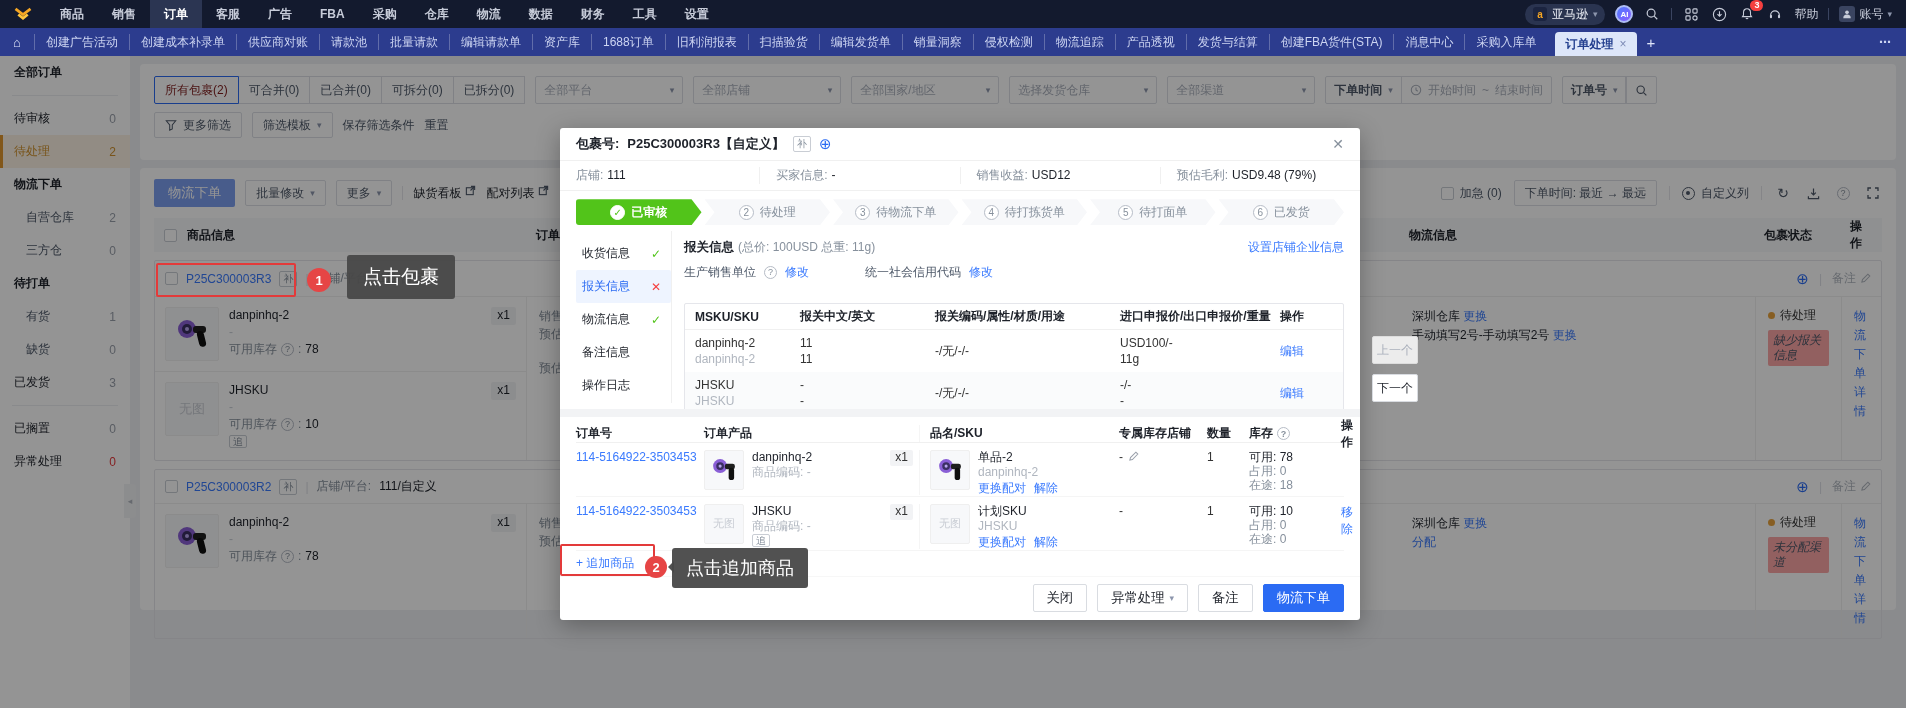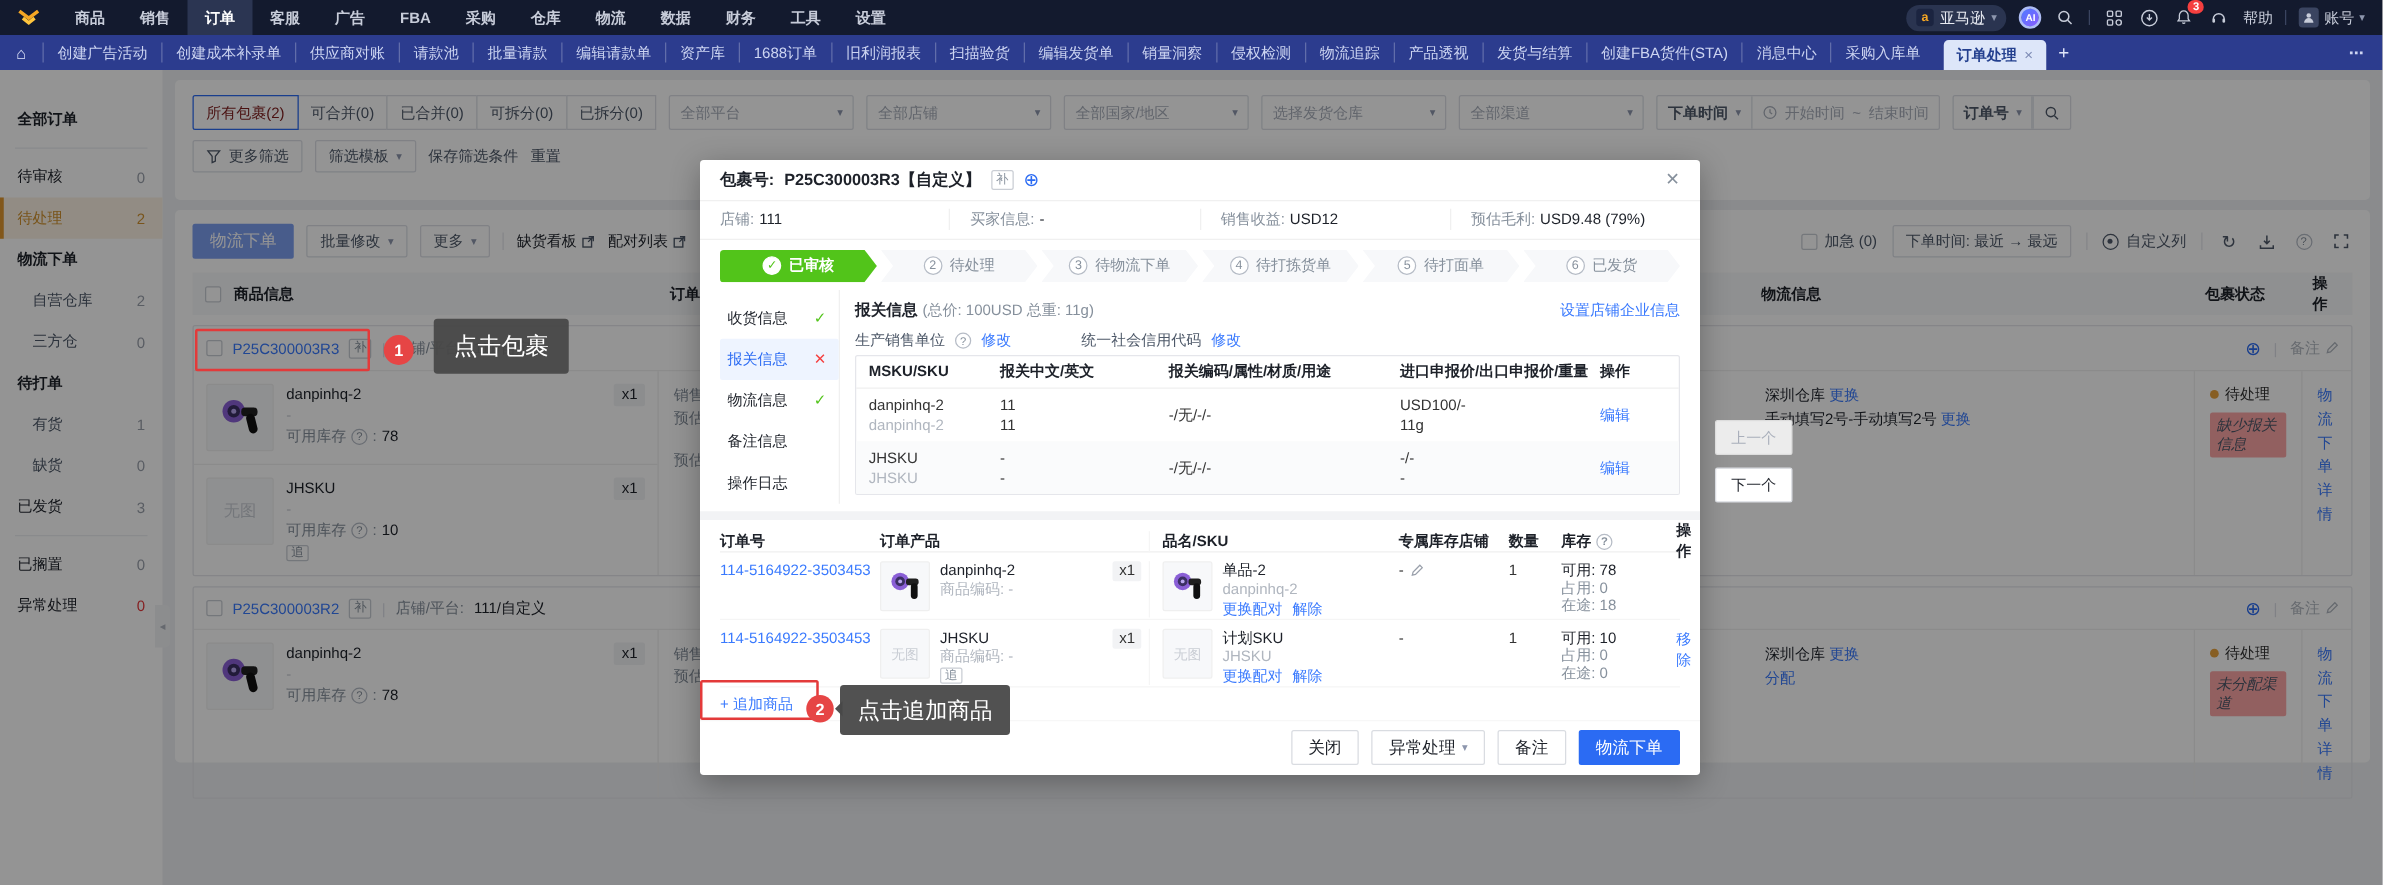--- a/index.html
+++ b/index.html
@@ -27,21 +27,21 @@
   
   .tabbar { position:absolute; left:0; top:28px; width:100%; height:28px; background:#2c3c8e; display:flex; align-items:center; color:#cdd5f2; z-index:10; }
   .home { width:34px; display:flex; justify-content:center; cursor:pointer; font-size:13px; color:#dfe5fa; }
   .tb { padding:0 11px; height:16px; line-height:16px; border-left:1px solid rgba(255,255,255,.25); cursor:pointer; white-space:nowrap; font-size:12px; }
   .tab-active { margin-left:8px; background:#dde6f9; color:#24408f; height:24px; align-self:flex-end; display:flex; align-items:center; gap:6px; padding:0 10px; border-radius:4px 4px 0 0; font-weight:700; cursor:pointer; }
   .tab-x { color:#7d8bb5; font-weight:400; cursor:pointer; }
   .tb-plus { margin-left:10px; font-size:15px; cursor:pointer; color:#dfe5fa; }
   .tb-more { margin-left:auto; padding-right:14px; letter-spacing:1px; font-weight:700; cursor:pointer; }
 
   
-  .sidebar { position:absolute; left:0; top:56px; bottom:0; width:130px; background:#fff; padding-top:23px; z-index:1; }
+  .sidebar { position:absolute; left:0; top:56px; bottom:0; width:130px; background:#fff; padding-top:0; z-index:1; }
   .sb-all { padding:8px 14px; font-weight:700; color:#1d2129; cursor:pointer; }
   .sb-div { height:1px; background:#eceef2; margin:6px 12px; }
   .sb-item { height:33px; display:flex; justify-content:space-between; align-items:center; padding:0 14px; color:#1d2129; cursor:pointer; }
   .sb-item .cnt { color:#9aa0ab; }
   .sb-sub { padding-left:26px; color:#4e5969; }
   .sb-grp { font-weight:700; }
   .sb-item.active { background:#fbf2e3; color:#d0912f; border-left:3px solid #e0962e; padding-left:11px; }
   .sb-item.active .cnt { color:#d0912f; }
   .cnt.danger { color:#e5383b; }
   .sb-collapse { position:absolute; right:-6px; top:428px; width:12px; height:34px; background:#f2f3f5; border-radius:0 4px 4px 0; color:#b0b6bf; font-size:9px; display:flex; align-items:center; justify-content:center; cursor:pointer; }
@@ -66,21 +66,21 @@
   .exact { font-weight:700; color:#1d2129; cursor:pointer; }
   .frow3 { margin-top:8px; height:26px; gap:10px; }
   .btn { border:1px solid #dcdfe6; background:#fff; border-radius:2px; height:26px; padding:0 10px; display:inline-flex; align-items:center; gap:6px; color:#4e5969; cursor:pointer; white-space:nowrap; }
   .txtact { color:#4e5969; cursor:pointer; }
 
   .lcard { margin-top:8px; padding:10px 14px; height:442px; }
   .ltoolbar { display:flex; align-items:center; gap:10px; height:30px; }
   .btn-primary { background:#2b6bf3; color:#fff; border:none; border-radius:2px; height:28px; padding:0 14px; display:inline-flex; align-items:center; cursor:pointer; }
   .btn-primary.dim { background:#7d9ff0; }
   .tdiv { width:1px; height:14px; background:#e5e6eb; }
-  .linkish { color:#1d2129; display:inline-flex; align-items:center; gap:4px; cursor:pointer; }
+  .linkish { color:#1d2129; display:inline-flex; gap:4px; cursor:pointer; }
   .tright2 { margin-left:auto; display:flex; align-items:center; gap:12px; color:#4e5969; }
   .cb { width:13px; height:13px; border:1px solid #c9cdd4; border-radius:2px; background:#fff; flex:none; cursor:pointer; }
   .sortbtn { border:1px solid #dcdfe6; border-radius:2px; height:26px; padding:0 10px; display:inline-flex; align-items:center; cursor:pointer; }
   .icbtn { cursor:pointer; display:inline-flex; align-items:center; justify-content:center; width:18px; height:18px; color:#4e5969; font-size:14px; }
   .qmark { display:inline-flex; width:13px; height:13px; border:1px solid #b6bcc6; border-radius:50%; font-size:9px; color:#86909c; align-items:center; justify-content:center; }
   .target { width:13px; height:13px; border:1.5px solid #4e5969; border-radius:50%; position:relative; display:inline-block; }
   .target::after { content:""; position:absolute; left:3px; top:3px; width:4px; height:4px; border-radius:50%; background:#4e5969; }
 
   .lgrid { display:grid; grid-template-columns:372px 873px 355px 86px 1fr; }
   .thead { margin-top:10px; background:#f7f8fa; height:34px; align-items:center; font-weight:700; color:#1d2129; padding:0 10px; }
@@ -138,21 +138,21 @@
   .mtab.active { color:#2b6bf3; background:#eef4ff; border-radius:2px; }
   .tick { color:#52c41a; font-weight:700; }
   .cross { color:#f53f3f; font-weight:700; }
   .mcontent { flex:1; padding:8px 0 0 12px; }
   .chead { display:flex; align-items:baseline; gap:4px; height:22px; }
   .ctitle { font-weight:700; color:#1d2129; font-size:12.5px; }
   .cmeta { color:#86909c; }
   .corp { margin-left:auto; }
   .unitrow { display:flex; align-items:center; gap:8px; height:22px; color:#4e5969; }
   .unitrow .sp { width:40px; }
-  .ctable { border:1px solid #e5e6eb; border-radius:2px; margin-top:0; }
+  .ctable { border:1px solid #e5e6eb; border-radius:2px; margin-top:20px; }
   .crow { display:grid; grid-template-columns:105px 135px 185px 160px 1fr; padding:0 10px; align-items:center; }
   .crow.hd { height:26px; font-weight:700; color:#1d2129; border-bottom:1px solid #f0f0f0; }
   .crow.bd { height:42px; line-height:16px; }
   .crow.bd + .crow.bd { background:#fafbfc; }
   .sub2 { color:#b0b6bf; }
   .band { height:8px; background:#f2f3f5; margin-top:6px; }
   .otable { padding:0 16px; }
   .orow { display:grid; grid-template-columns:128px 215px 200px 88px 42px 92px 1fr; align-items:start; }
   .orow.hd { font-weight:700; color:#1d2129; height:26px; align-items:center; border-bottom:1px solid #f0f0f0; }
   .orow.bd { height:54px; padding:7px 0; border-bottom:1px solid #f5f5f5; }
@@ -163,21 +163,21 @@
   .oname { color:#1d2129; }
   .osub { color:#b0b6bf; margin-top:1px; }
   .olinks { margin-top:2px; display:flex; gap:8px; }
   .stk { color:#86909c; line-height:14px; }
   .stk b { color:#1d2129; font-weight:400; }
   .qty2 { background:#f2f3f5; padding:0 5px; height:16px; border-radius:2px; margin-right:6px; }
   .addrow { height:26px; display:flex; align-items:center; padding:0 16px; }
   .mfoot { margin-top:auto; height:46px; display:flex; align-items:center; justify-content:flex-end; gap:10px; padding:0 16px; border-top:1px solid #f7f7f7; }
   .mbtn { border:1px solid #d9dce1; background:#fff; border-radius:2px; height:28px; padding:0 13px; display:inline-flex; align-items:center; gap:5px; color:#1d2129; cursor:pointer; }
   .mbtn.primary { background:#2b6bf3; border-color:#2b6bf3; color:#fff; }
-  .pnbtn { position:absolute; left:1372px; width:62px; height:28px; border-radius:2px; display:flex; align-items:center; justify-content:center; z-index:50; cursor:pointer; }
+  .pnbtn { position:absolute; left:1372px; width:46px; height:28px; border-radius:2px; display:flex; align-items:center; justify-content:center; z-index:50; cursor:pointer; }
   .pnbtn.prev { top:336px; background:#ececec; color:#a9afbb; border:1px solid #ddd; }
   .pnbtn.next { top:374px; background:#fff; color:#1d2129; border:1px solid #d9dce1; }
 
   
   .annbox { position:absolute; border:2px solid #e33a3a; border-radius:2px; }
   .box1 { left:156px; top:263px; width:140px; height:34px; z-index:45; }
   .box2 { left:560px; top:544px; width:95px; height:32px; z-index:60; }
   .anncirc { position:absolute; width:24px; height:24px; border-radius:50%; background:#e64545; color:#fff; font-weight:700; font-size:13px; display:flex; align-items:center; justify-content:center; }
   .circ1 { left:307px; top:268px; z-index:45; }
   .circ2 { left:645px; top:556px; width:22px; height:22px; z-index:60; }

